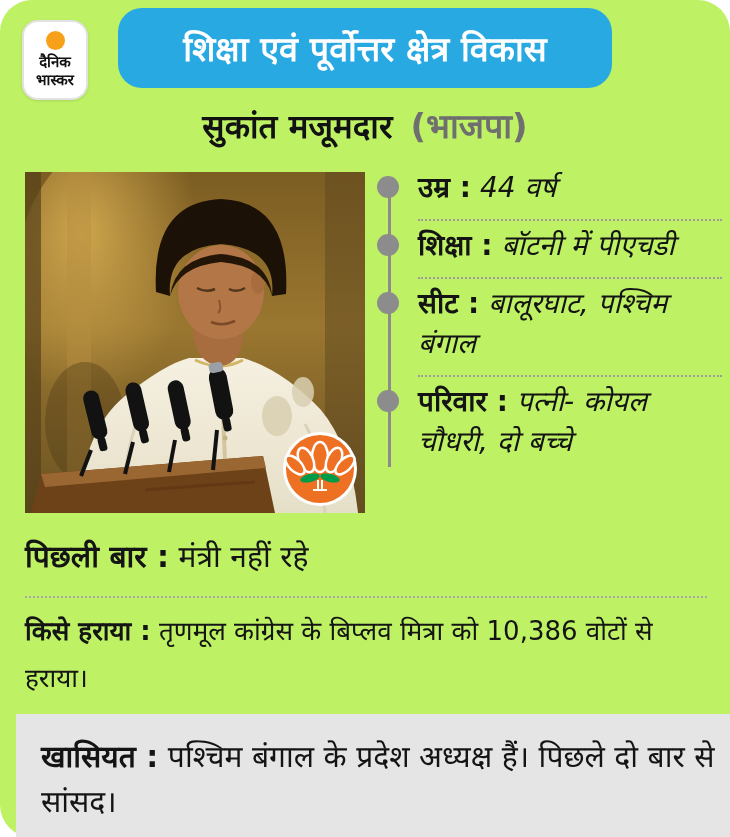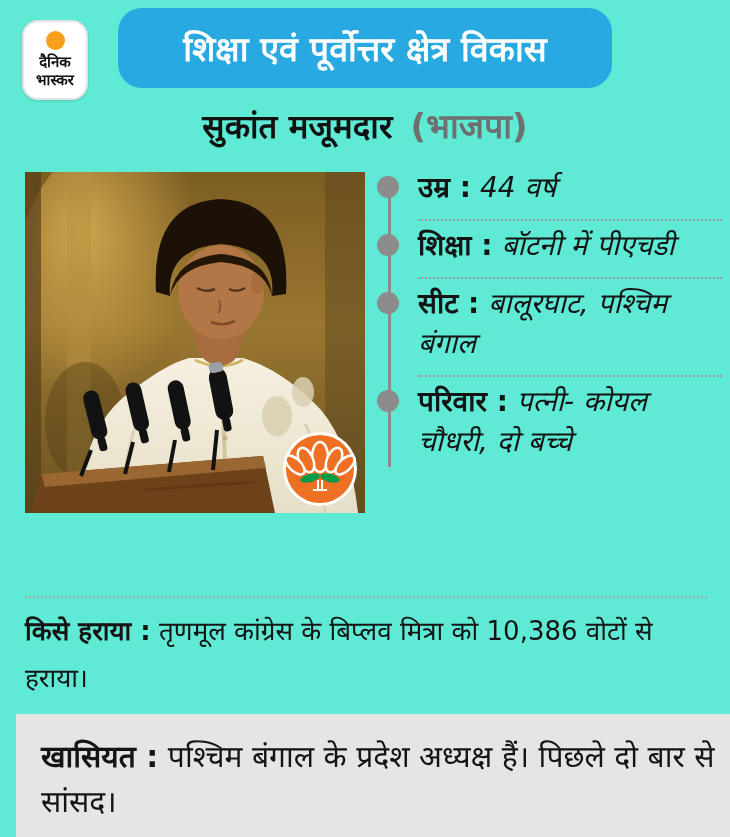--- a/index.html
+++ b/index.html
@@ -3,21 +3,21 @@
 <meta charset="utf-8">
 <style>
   * { margin: 0; padding: 0; box-sizing: border-box; }
   html, body { width: 730px; height: 837px; }
   body {
     font-family: "DejaVu Sans", "Liberation Sans", sans-serif;
     background: #ffffff;
     position: relative;
     overflow: hidden;
   }
-  .card { position: absolute; inset: 0; background: #5eead4; }
+  .card { position: absolute; inset: 0; background: #bef264; border-radius: 32px; }
 
   
   .brand-box {
     position: absolute; left: 22px; top: 20px;
     width: 66px; height: 80px;
     background: #fff; border: 2px solid #e2e2e2; border-radius: 16px;
     box-shadow: 0 1px 3px rgba(0,0,0,.12);
     display: flex; flex-direction: column; align-items: center;
     padding-top: 9px; z-index: 3;
   }
@@ -227,20 +227,24 @@
       <span class="lbl">सीट :</span>
       <span class="val">बालूरघाट, पश्चिम बंगाल</span>
     </div>
 
     <div class="fact">
       <span class="lbl">परिवार :</span>
       <span class="val">पत्नी- कोयल चौधरी, दो बच्चे</span>
     </div>
   </div>
 
+  <div class="row-previous">
+    <span class="lbl-b">पिछली बार :</span>
+    <span>मंत्री नहीं रहे</span>
+  </div>
 
   <div class="sep-dotted"></div>
 
   <div class="row-defeated">
     <span class="lbl-b">किसे हराया :</span>
     <span>तृणमूल कांग्रेस के बिप्लव मित्रा को 10,386 वोटों से हराया।</span>
   </div>
 
   <div class="gray-box">
     <div class="row-speciality">

